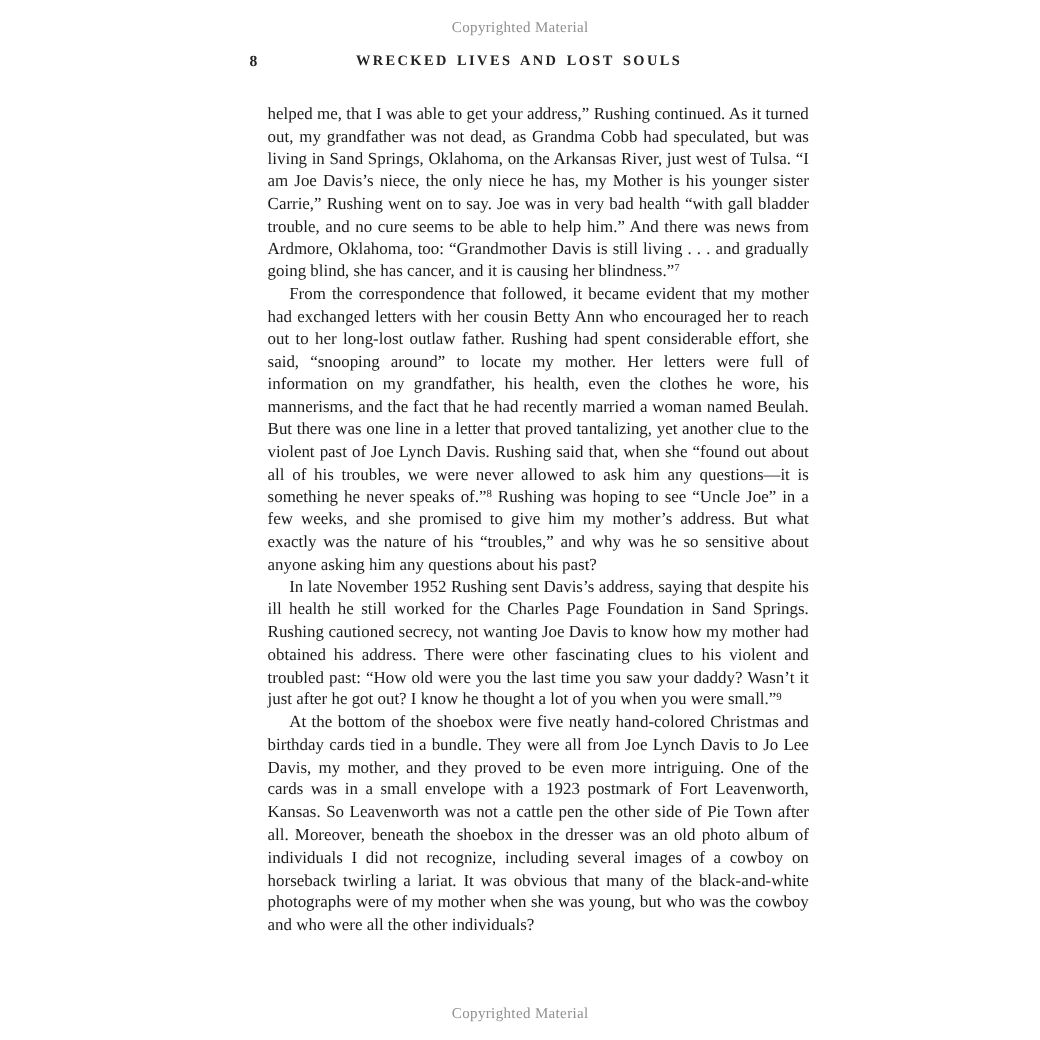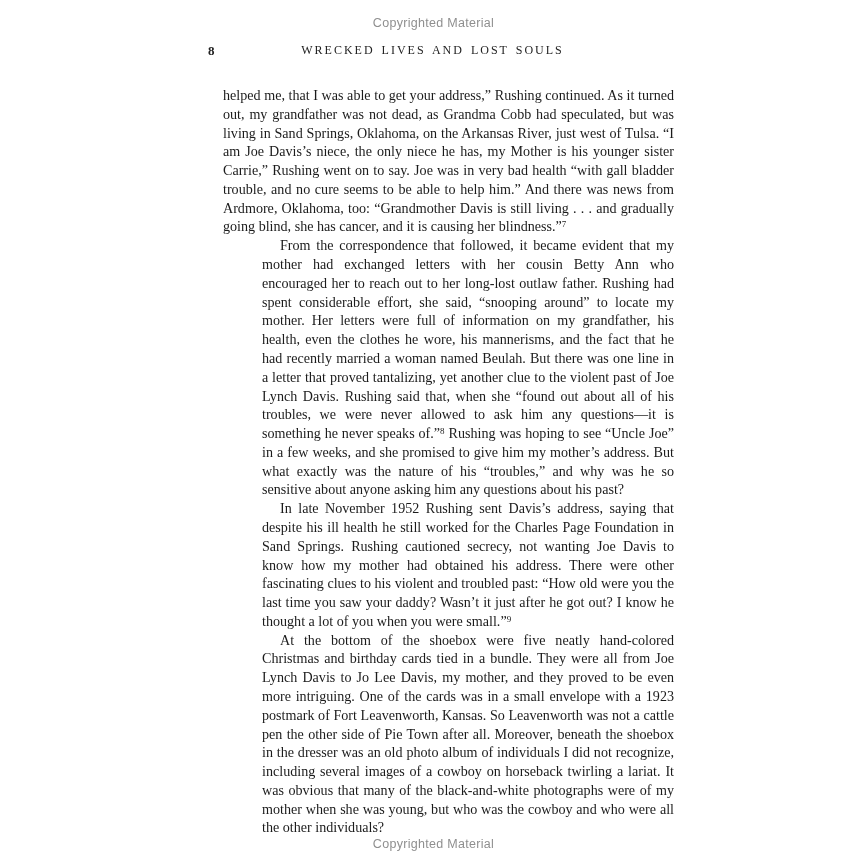--- a/index.html
+++ b/index.html
@@ -14,21 +14,21 @@
     background: #ffffff;
     overflow: hidden;
     font-family: "Liberation Serif", serif;
     color: #1b1b1b;
   }
   .copyright {
     position: absolute;
     left: 0;
     width: 100%;
     text-align: center;
-    font-family: Liberation Sans, sans-serif;
+    font-family: Liberation Serif, serif;
     font-size: 12.5px;
     color: #8f8f8f;
     letter-spacing: 0.3px;
   }
   .copyright-top { top: 16px; }
   .copyright-bottom { top: 837px; }
 
   .header-row {
     position: absolute;
     top: 43px;
@@ -44,21 +44,21 @@
     font-weight: 600;
     color: #222222;
   }
   .running-header {
     position: absolute;
     left: 0;
     width: 100%;
     top: 0;
     text-align: center;
     font-size: 12px;
-    font-weight: 400;
+    font-weight: 700;
     letter-spacing: 2px;
     word-spacing: 2px;
     color: #222222;
   }
 
   .body-block {
     position: absolute;
     top: 86px;
     left: 223px;
     width: 451px;
@@ -66,21 +66,20 @@
     line-height: 18.78px;
     text-align: justify;
     color: #1b1b1b;
   }
   .body-block p {
     margin: 0;
     padding: 0;
   }
   .body-block p.indent {
     text-indent: 18px;
-    margin-left: 39px;
   }
   .body-block sup {
     font-size: 9px;
     line-height: 0;
     vertical-align: baseline;
     position: relative;
     top: -0.45em;
   }
 </style>
 </head>

